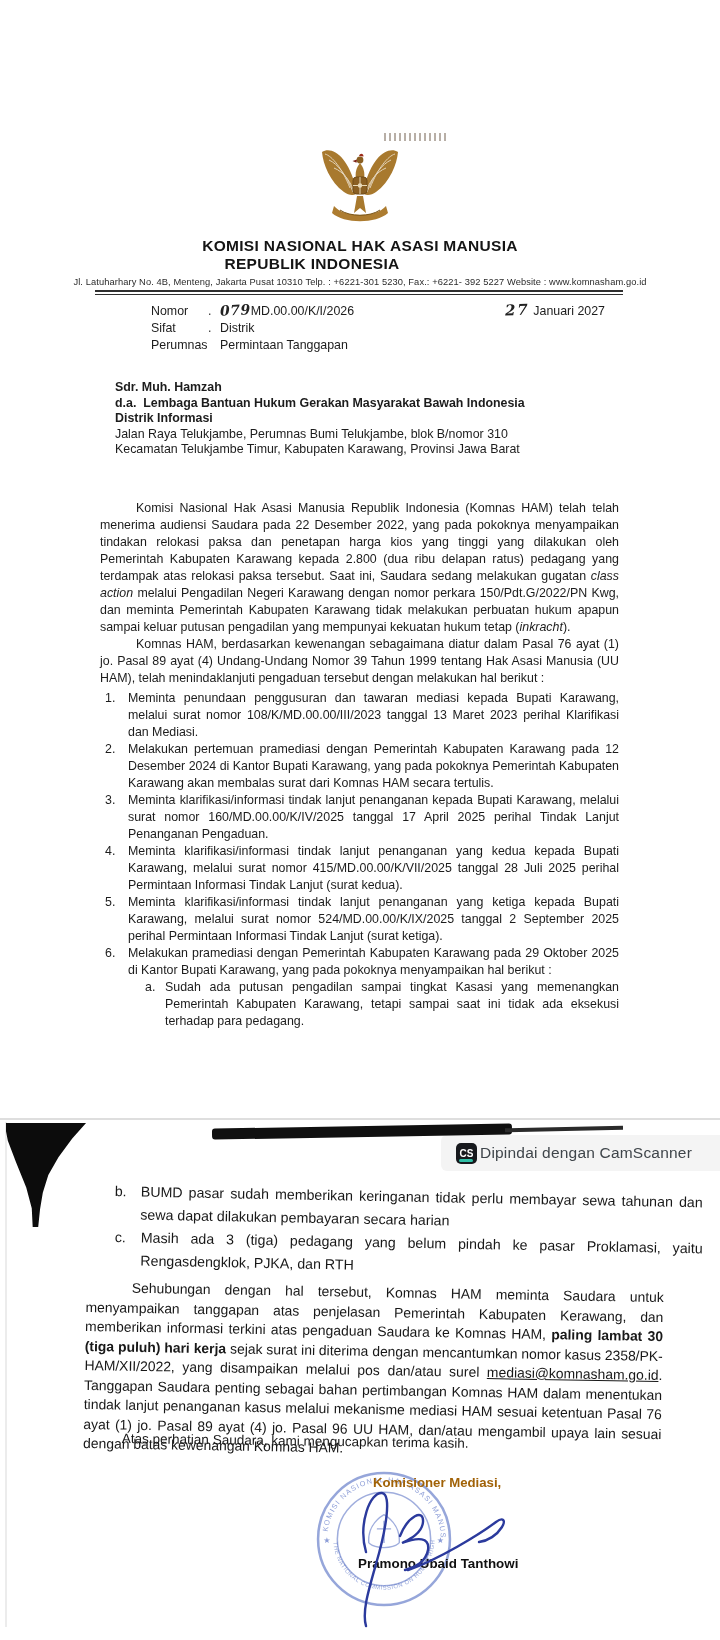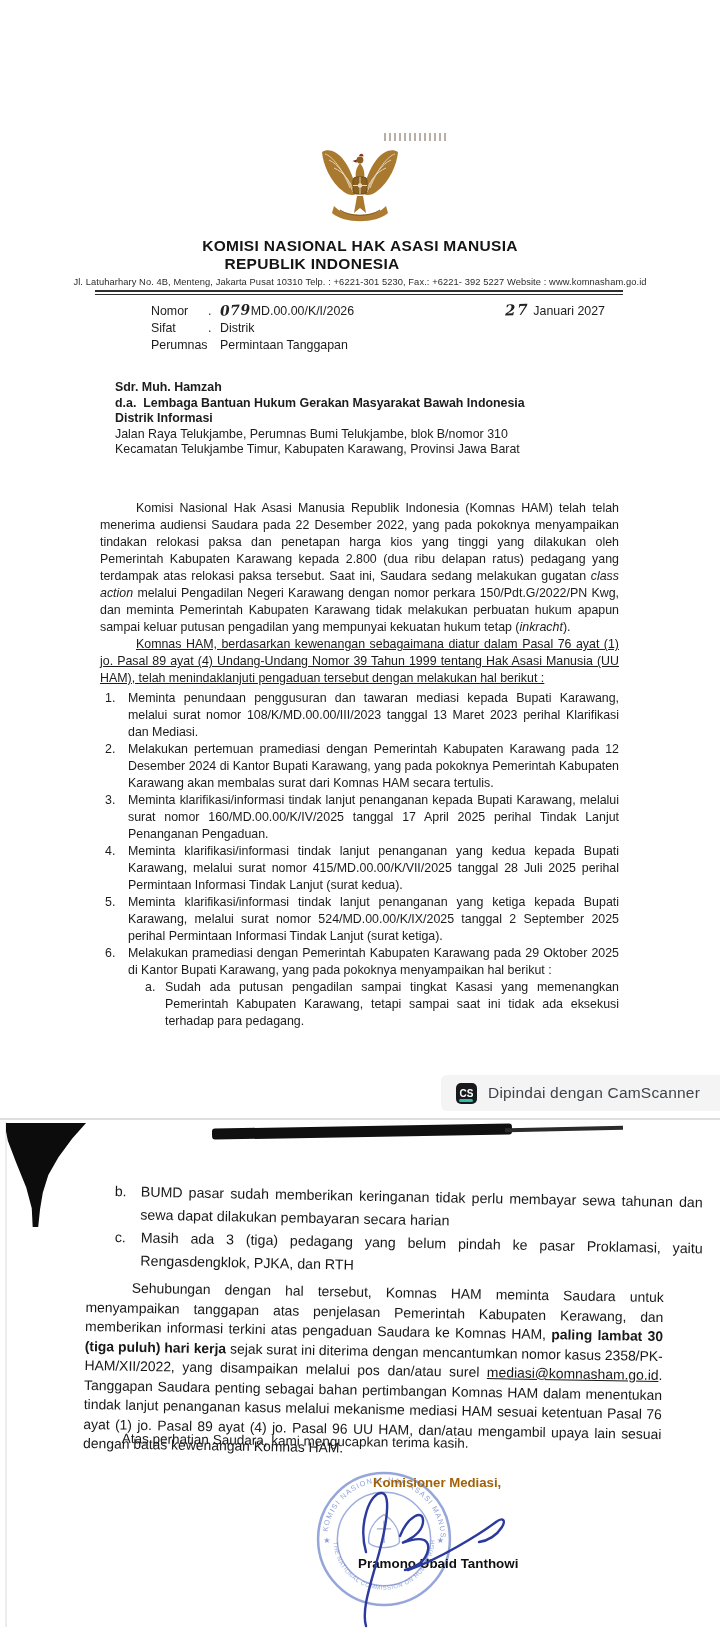--- a/index.html
+++ b/index.html
@@ -26,29 +26,29 @@
   .daterow{left:505px;top:301px;font-size:12.4px;}
   .hand-date{font-size:15px;transform:rotate(-2deg);letter-spacing:2px;}
   
   .recip{left:115px;top:380px;font-size:12.4px;line-height:15.6px;}
   .rb{font-weight:bold;}
   
   .col{left:100px;top:500px;width:519px;font-size:12.4px;line-height:17px;}
   .col p{margin:0;}
   .just{text-align:justify;}
   .ind{text-indent:36px;}
-  .p2m{margin-top:18px;text-decoration:underline;}
+  .p2m{margin-top:18px;}
   .listwrap{margin-top:3px;}
   .li{position:relative;padding-left:28px;text-align:justify;}
   .li .num{position:absolute;left:5px;top:0;}
   .sub{padding-left:65px;}
   .sub .num{left:45px;}
   
-  .badge{left:441px;top:1075px;width:279px;height:36px;background:#f4f4f4;border-radius:6px 0 0 6px;
-    display:flex;align-items:center;gap:11px;padding-left:15px;box-sizing:border-box;}
+  .badge{left:441px;top:1135px;width:279px;height:36px;background:#f4f4f4;border-radius:6px 0 0 6px;
+    display:flex;align-items:center;gap:3px;padding-left:15px;box-sizing:border-box;}
   .csicon{width:21px;height:21px;background:#17191d;border-radius:5px;color:#fff;font-size:10px;font-weight:bold;
     display:flex;align-items:center;justify-content:center;position:relative;flex:0 0 auto;}
   .csicon::after{content:"";position:absolute;left:3px;right:4px;bottom:1.5px;height:3px;background:#2fbfa6;border-radius:2px;}
   .cstext{font-size:15.5px;color:#3f454a;letter-spacing:.2px;white-space:nowrap;}
   
   .gline{left:0;top:1118px;width:720px;height:2px;background:#dedede;}
   .vline{left:5px;top:1122px;width:2px;height:505px;background:#ececec;}
   .torn{left:6px;top:1123px;width:92px;height:104px;background:#0c0c0c;filter:blur(.3px);
     clip-path:polygon(0 0,87% 0,72% 15%,57% 33%,46% 50%,40% 67%,37% 83%,35% 100%,29% 100%,28% 82%,22% 62%,11% 38%,2% 17%,0 8%);}
   .bbar{left:212px;top:1126px;width:300px;height:11px;background:#101010;border-radius:3px;transform:rotate(-1deg);}

